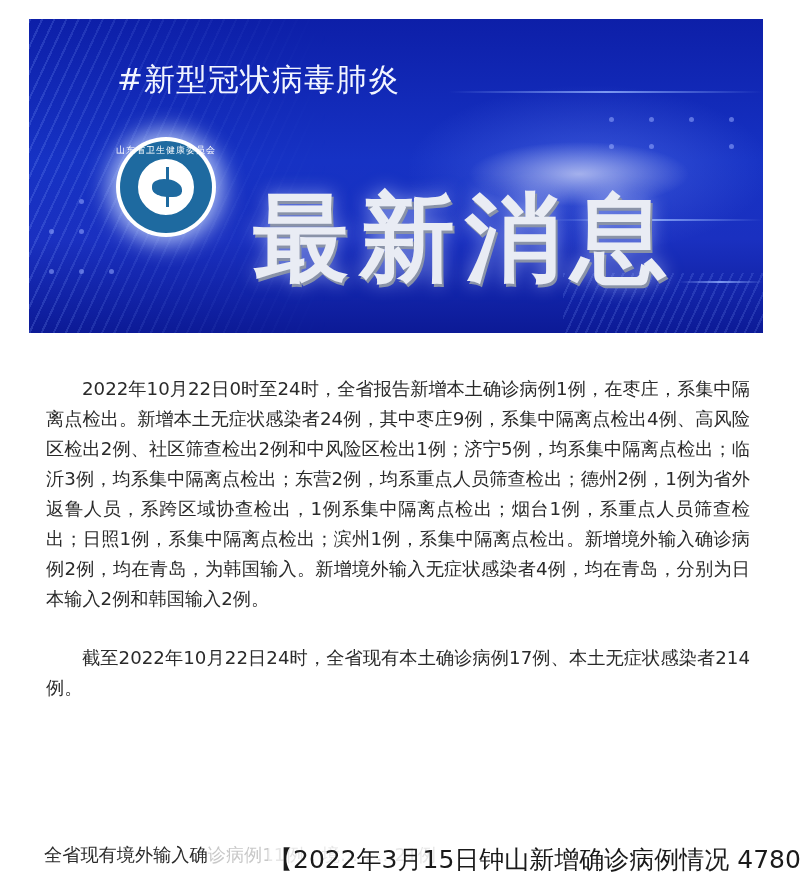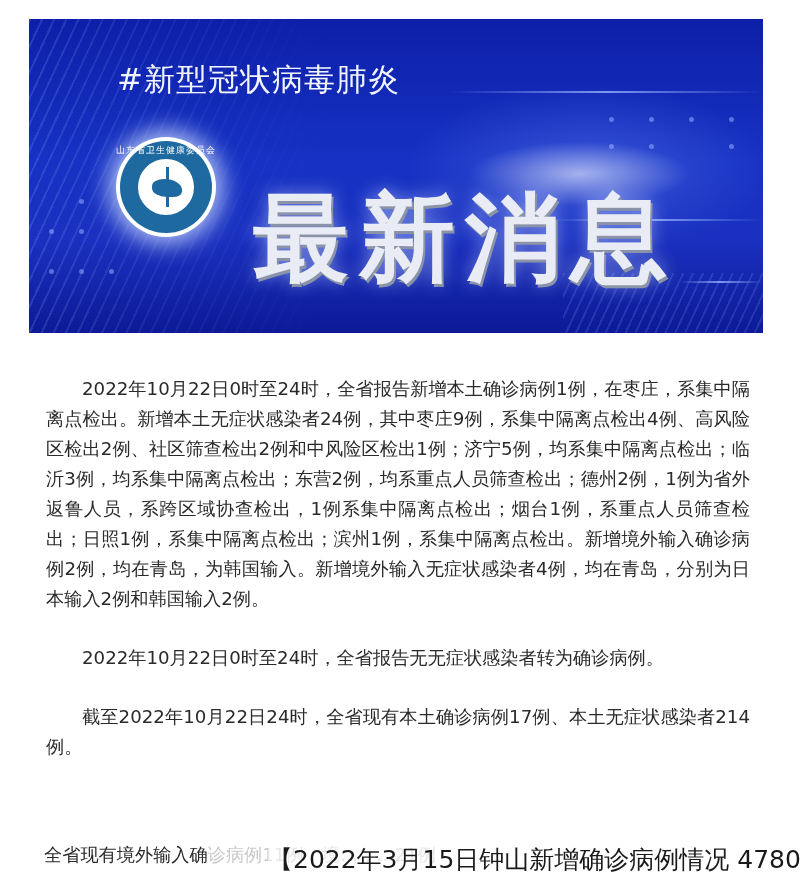--- a/index.html
+++ b/index.html
@@ -117,21 +117,20 @@
       <div class="logo-staff"></div>
     </div>
   </div>
 
   <div class="flare"></div>
   <div class="main-title">最新消息</div>
 </div>
 
 <div class="article">
   <p class="para">2022年10月22日0时至24时，全省报告新增本土确诊病例1例，在枣庄，系集中隔离点检出。新增本土无症状感染者24例，其中枣庄9例，系集中隔离点检出4例、高风险区检出2例、社区筛查检出2例和中风险区检出1例；济宁5例，均系集中隔离点检出；临沂3例，均系集中隔离点检出；东营2例，均系重点人员筛查检出；德州2例，1例为省外返鲁人员，系跨区域协查检出，1例系集中隔离点检出；烟台1例，系重点人员筛查检出；日照1例，系集中隔离点检出；滨州1例，系集中隔离点检出。新增境外输入确诊病例2例，均在青岛，为韩国输入。新增境外输入无症状感染者4例，均在青岛，分别为日本输入2例和韩国输入2例。</p>
-  <p class="para">2022年10月22日0时至24时，全省报告无无症状感染者转为确诊病例。</p>
   <p class="para">截至2022年10月22日24时，全省现有本土确诊病例17例、本土无症状感染者214例。</p>
 </div>
 
 <div class="last-line">
   <span>全省现有境外输入确</span><span class="faded">诊病例11例，境…，…21例</span>
 </div>
 
 <div class="overlay-caption">【2022年3月15日钟山新增确诊病例情况  47800</div>
 
 </body></html>

